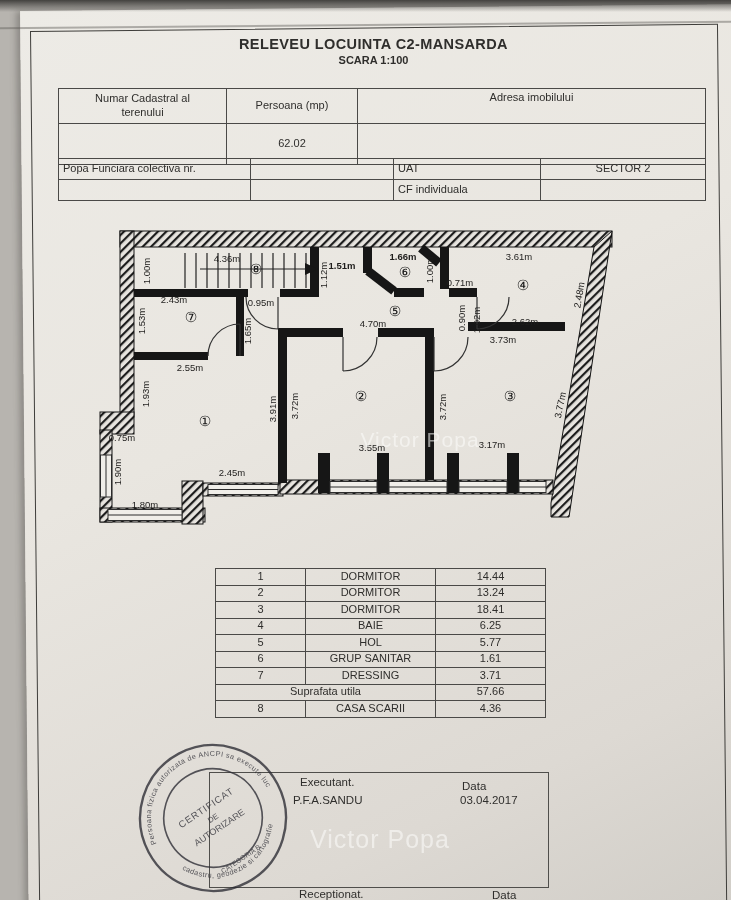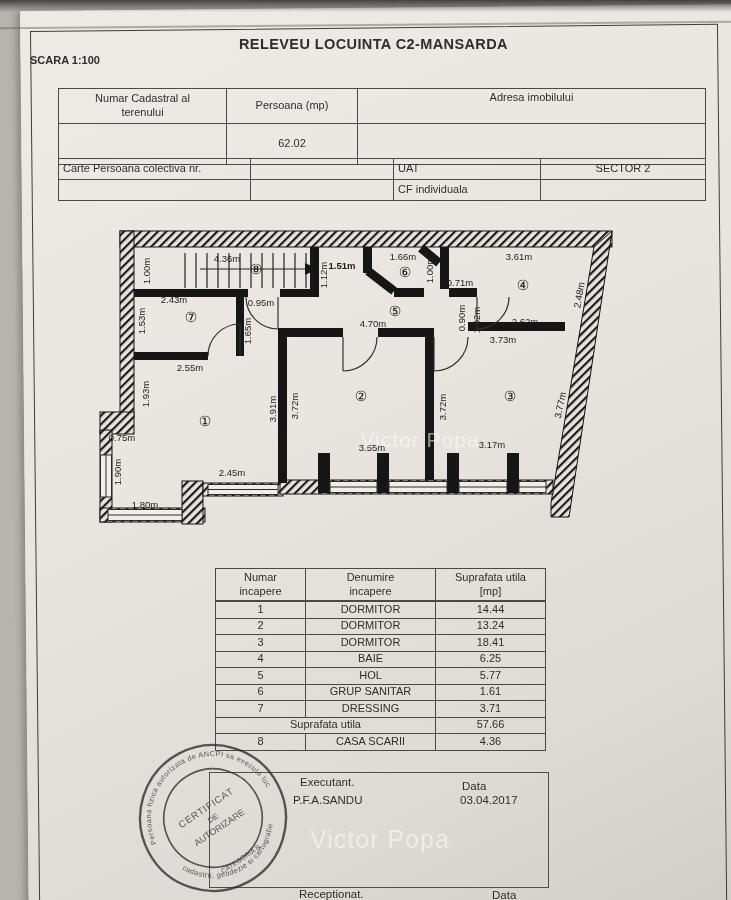--- a/index.html
+++ b/index.html
@@ -12,21 +12,21 @@
          box-shadow:-4px 0 6px rgba(60,58,55,.35);}
   .top-shadow{position:absolute;left:0;top:0;width:731px;height:12px;
          background:linear-gradient(to bottom,rgba(38,37,35,.8),rgba(38,37,35,0));}
   .edge-line{position:absolute;left:-8px;top:24px;width:760px;border-top:2px solid rgba(95,93,88,.45);
          transform:rotate(-0.5deg);}
   .frame{position:absolute;left:30px;top:31px;width:686px;height:880px;
          border:1.6px solid #3e3d3a;transform:rotate(-0.6deg);transform-origin:top left;}
 
   .doc-title{position:absolute;left:30px;top:36px;width:687px;text-align:center;
          font-size:14.5px;font-weight:bold;letter-spacing:.4px;}
-  .doc-subtitle{position:absolute;left:30px;top:54px;width:687px;text-align:left;
+  .doc-subtitle{position:absolute;left:30px;top:54px;width:687px;text-align:center;
          font-size:11px;font-weight:bold;}
 
   table{border-collapse:collapse;table-layout:fixed;}
   td{border:1.4px solid #4a4947;font-size:11px;padding:0 4px;vertical-align:middle;
      overflow:hidden;white-space:pre-line;line-height:1.25;}
 
   #cadastral-table{position:absolute;left:58px;top:88px;width:648px;}
   #cadastral-table td{text-align:center;}
   #cadastral-table tr:first-child td{height:32px;}
   #cadastral-table tr:last-child td{height:40px;}
@@ -92,21 +92,21 @@
 
   <table id="cf-table">
     <colgroup>
         <col style="width:192px">
         <col style="width:143px">
         <col style="width:147px">
         <col>
       </colgroup>
     <tbody>
         <tr>
-      <td>Carte Persoana colectiva nr.</td>
+      <td>Popa Funciara colectiva nr.</td>
       <td></td>
       <td>UAT</td>
       <td class="center">SECTOR 2</td>
     </tr>
     <tr>
       <td></td>
       <td></td>
       <td>CF individuala</td>
       <td></td>
     </tr>
@@ -199,21 +199,21 @@
         <path d="M248,112 L248,146 M248,146 A34,34 0 0 0 282,112"></path>
         <path d="M339,112 L339,146 M339,146 A34,34 0 0 0 373,112"></path>
         <path d="M382,72 L382,104 M382,104 A32,32 0 0 0 414,72"></path>
       </g>
     </svg>
     <div id="plan-labels">
         <span class="dim" style="left: 132px; top: 33px; transform: translate(-50%, -50%) rotate(0deg);">4.36m</span>
         <span class="dim" style="left: 51px; top: 46px; transform: translate(-50%, -50%) rotate(-90deg);">1.00m</span>
         <span class="dim" style="left: 228px; top: 50px; transform: translate(-50%, -50%) rotate(-90deg);">1.12m</span>
         <span class="dim" style="left: 247px; top: 40px; transform: translate(-50%, -50%) rotate(0deg); font-weight: bold;">1.51m</span>
-        <span class="dim" style="left: 308px; top: 31px; transform: translate(-50%, -50%) rotate(0deg);">1.66m</span>
+        <span class="dim" style="left: 308px; top: 31px; transform: translate(-50%, -50%) rotate(0deg); font-weight: bold;">1.66m</span>
         <span class="dim" style="left: 334px; top: 45px; transform: translate(-50%, -50%) rotate(-90deg);">1.00m</span>
         <span class="dim" style="left: 365px; top: 57px; transform: translate(-50%, -50%) rotate(0deg);">0.71m</span>
         <span class="dim" style="left: 424px; top: 31px; transform: translate(-50%, -50%) rotate(0deg);">3.61m</span>
         <span class="dim" style="left: 484px; top: 70px; transform: translate(-50%, -50%) rotate(-80deg);">2.48m</span>
         <span class="dim" style="left: 79px; top: 74px; transform: translate(-50%, -50%) rotate(0deg);">2.43m</span>
         <span class="dim" style="left: 166px; top: 77px; transform: translate(-50%, -50%) rotate(0deg);">0.95m</span>
         <span class="dim" style="left: 46px; top: 96px; transform: translate(-50%, -50%) rotate(-90deg);">1.53m</span>
         <span class="dim" style="left: 152px; top: 106px; transform: translate(-50%, -50%) rotate(-90deg);">1.65m</span>
         <span class="dim" style="left: 366px; top: 93px; transform: translate(-50%, -50%) rotate(-90deg);">0.90m</span>
         <span class="dim" style="left: 381px; top: 95px; transform: translate(-50%, -50%) rotate(-90deg);">1.02m</span>
@@ -244,28 +244,20 @@
     <div class="plan-watermark">Victor Popa</div>
   </div>
 
   <table id="area-table">
     <colgroup>
         <col style="width:90px">
         <col style="width:130px">
         <col>
       </colgroup>
     <tbody>
-        <tr class="hdr">
-      <td>Numar
-incapere</td>
-      <td>Denumire
-incapere</td>
-      <td>Suprafata utila
-[mp]</td>
-    </tr>
     <tr>
           <td>1</td>
           <td>DORMITOR</td>
           <td>14.44</td>
         </tr>
     <tr>
           <td>2</td>
           <td>DORMITOR</td>
           <td>13.24</td>
         </tr>

